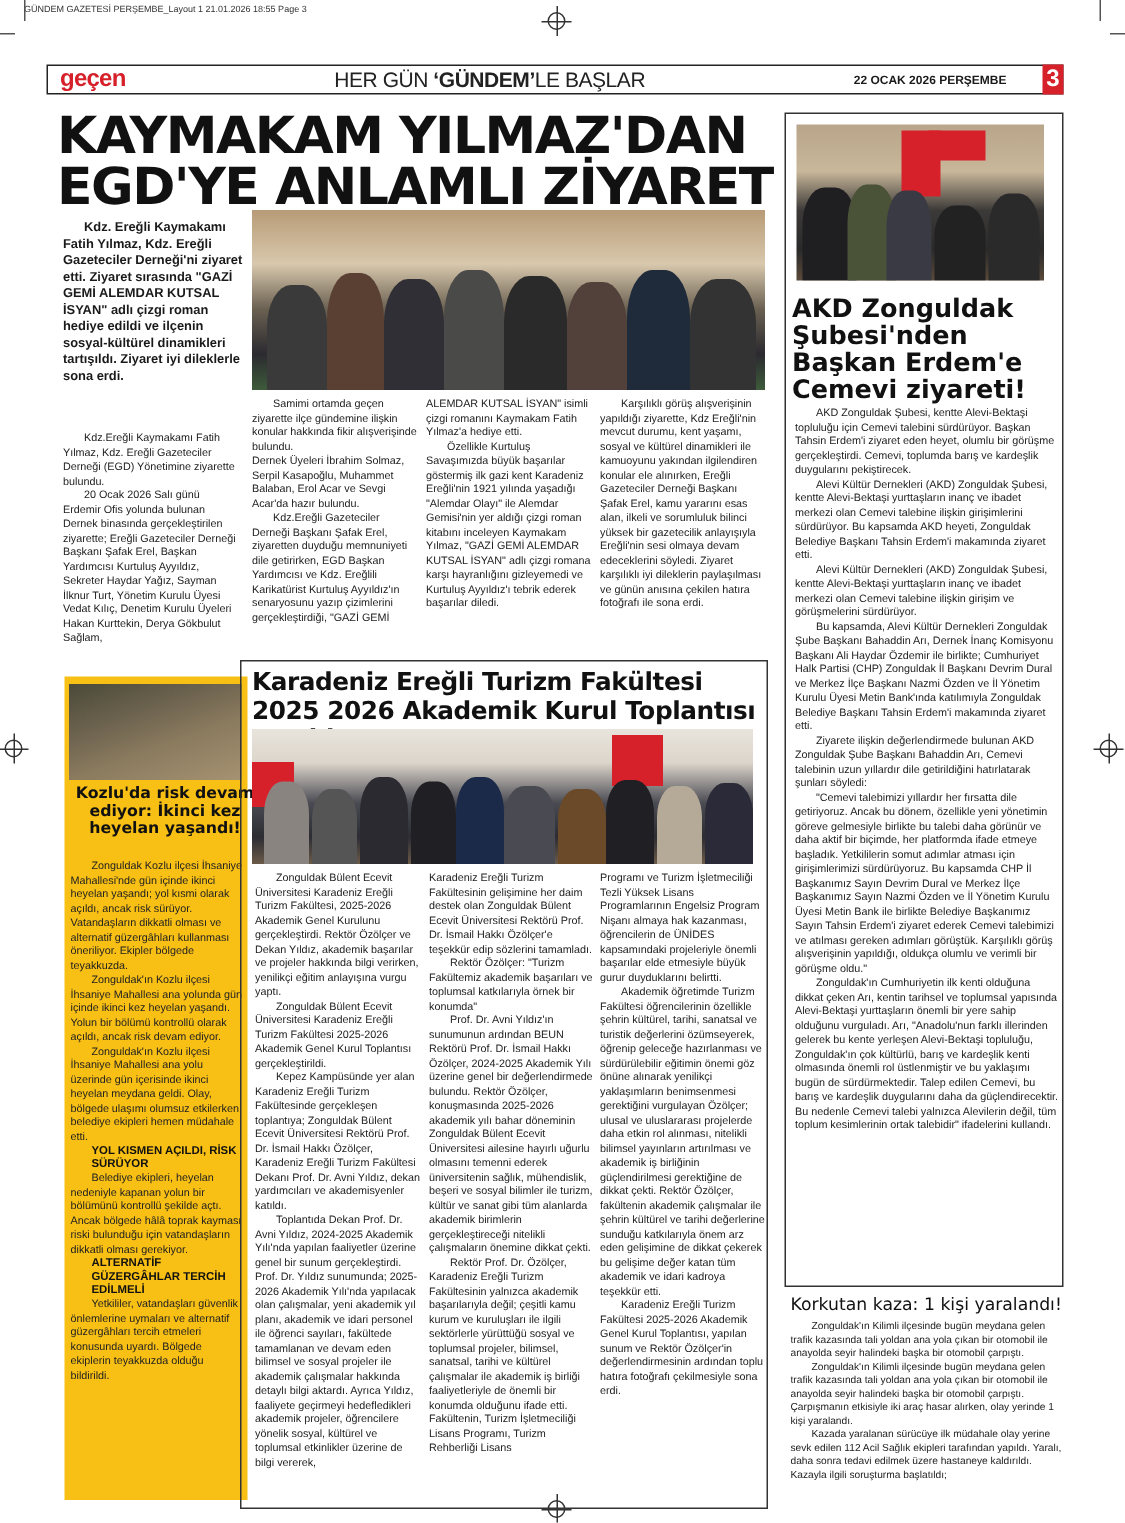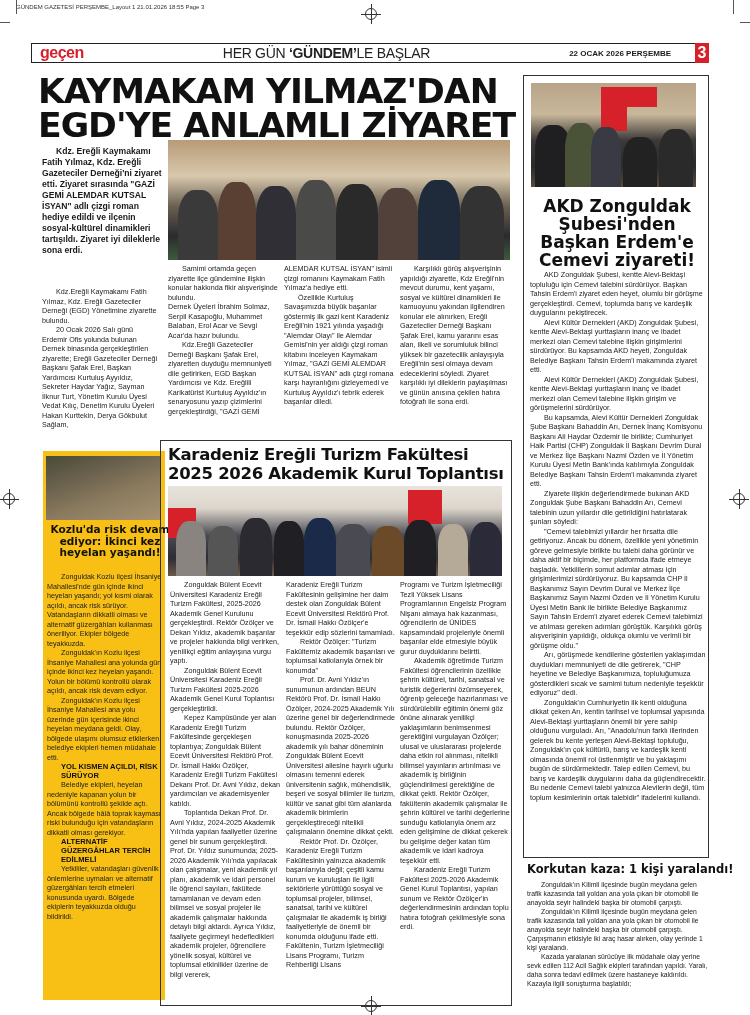--- a/index.html
+++ b/index.html
@@ -21,27 +21,27 @@
   .body p{text-indent:14px}
   .col{position:absolute}
   .photo{position:absolute;overflow:hidden}
   .ph-visit{left:168px;top:140px;width:342px;height:120px;background:linear-gradient(180deg,#b89b77 0%,#d8c8ad 30%,#6b6152 55%,#2b2a30 80%,#3d5b3a 100%)}
   .ph-academic{left:168px;top:486px;width:334px;height:90px;background:linear-gradient(180deg,#e8e4dc 0%,#dcd5cb 25%,#4a4a52 55%,#2c2c33 80%,#6b5a48 100%)}
   .ph-akd{left:531px;top:83px;width:165px;height:104px;background:linear-gradient(180deg,#b8a58a 0%,#c9b79a 30%,#3c3a38 55%,#2a2a2a 80%,#5a4a3a 100%)}
   .ph-slide{left:46px;top:456px;width:115px;height:64px;background:linear-gradient(160deg,#4a4a38 0%,#6e6450 35%,#8a7a5e 60%,#a59272 100%)}
   .person{position:absolute;bottom:0;border-radius:40% 40% 0 0}
   .flag{position:absolute;background:#d6202a}
   .akd-box{position:absolute;left:523px;top:75px;width:186px;height:783px;border:1px solid #333}
-  .akd-title{position:absolute;left:528px;top:197px;width:178px;font-family:"DejaVu Sans",sans-serif;font-weight:900;font-size:17px;line-height:18px;text-align:center;color:#111}
+  .akd-title{position:absolute;left:528px;top:197px;width:178px;font-family:"DejaVu Sans",sans-serif;font-weight:900;font-size:17px;line-height:18px;text-align:left;color:#111}
   .yellow{position:absolute;left:43px;top:451px;width:122px;height:549px;background:#f8bf15}
   .ytitle{position:absolute;left:44px;top:524px;width:132px;font-family:"DejaVu Sans",sans-serif;font-weight:900;font-size:10.5px;line-height:11.5px;text-align:center;color:#111}
   .sub{font-weight:bold;font-size:7.6px;line-height:9px;padding-left:14px;color:#111}
   .acad-box{position:absolute;left:160px;top:440px;width:352px;height:566px;border:1px solid #333}
   .acad-title{position:absolute;left:168px;top:445px;width:340px;font-family:"DejaVu Sans",sans-serif;font-weight:900;font-size:16.5px;line-height:19px;color:#111;letter-spacing:-0.3px}
-  .kaza-title{position:absolute;left:527px;top:862px;width:182px;font-family:"DejaVu Sans",sans-serif;font-weight:700;font-size:11.5px;color:#111;white-space:nowrap}
+  .kaza-title{position:absolute;left:527px;top:862px;width:182px;font-family:"DejaVu Sans",sans-serif;font-weight:400;font-size:11.5px;color:#111;white-space:nowrap}
 </style>
 </head>
 <body>
 
 <div class="slug">GÜNDEM GAZETESİ PERŞEMBE_Layout 1  21.01.2026  18:55  Page 3</div>
 <div class="regmark" style="left:365px;top:8px"></div>
 <div class="regmark" style="left:3px;top:493px"></div>
 <div class="regmark" style="left:733px;top:493px"></div>
 <div class="regmark" style="left:365px;top:1000px"></div>
 <div class="crop" style="left:0;top:22px;width:10px;height:1px"></div>
@@ -149,21 +149,20 @@
   <div class="person" style="left:128px;width:34px;height:58px;background:#2a2a2a"></div>
 </div>
 <div class="akd-title">AKD Zonguldak Şubesi'nden Başkan Erdem'e Cemevi ziyareti!</div>
 <div class="col body" style="left:530px;top:270px;width:176px">
   <p>AKD Zonguldak Şubesi, kentte Alevi-Bektaşi topluluğu için Cemevi talebini sürdürüyor. Başkan Tahsin Erdem'i ziyaret eden heyet, olumlu bir görüşme gerçekleştirdi. Cemevi, toplumda barış ve kardeşlik duygularını pekiştirecek.</p>
   <p>Alevi Kültür Dernekleri (AKD) Zonguldak Şubesi, kentte Alevi-Bektaşi yurttaşların inanç ve ibadet merkezi olan Cemevi talebine ilişkin girişimlerini sürdürüyor. Bu kapsamda AKD heyeti, Zonguldak Belediye Başkanı Tahsin Erdem'i makamında ziyaret etti.</p>
   <p>Alevi Kültür Dernekleri (AKD) Zonguldak Şubesi, kentte Alevi-Bektaşi yurttaşların inanç ve ibadet merkezi olan Cemevi talebine ilişkin girişim ve görüşmelerini sürdürüyor.</p>
   <p>Bu kapsamda, Alevi Kültür Dernekleri Zonguldak Şube Başkanı Bahaddin Arı, Dernek İnanç Komisyonu Başkanı Ali Haydar Özdemir ile birlikte; Cumhuriyet Halk Partisi (CHP) Zonguldak İl Başkanı Devrim Dural ve Merkez İlçe Başkanı Nazmi Özden ve İl Yönetim Kurulu Üyesi Metin Bank'ında katılımıyla Zonguldak Belediye Başkanı Tahsin Erdem'i makamında ziyaret etti.</p>
   <p>Ziyarete ilişkin değerlendirmede bulunan AKD Zonguldak Şube Başkanı Bahaddin Arı, Cemevi talebinin uzun yıllardır dile getirildiğini hatırlatarak şunları söyledi:</p>
   <p>"Cemevi talebimizi yıllardır her fırsatta dile getiriyoruz. Ancak bu dönem, özellikle yeni yönetimin göreve gelmesiyle birlikte bu talebi daha görünür ve daha aktif bir biçimde, her platformda ifade etmeye başladık. Yetkililerin somut adımlar atması için girişimlerimizi sürdürüyoruz. Bu kapsamda CHP İl Başkanımız Sayın Devrim Dural ve Merkez İlçe Başkanımız Sayın Nazmi Özden ve İl Yönetim Kurulu Üyesi Metin Bank ile birlikte Belediye Başkanımız Sayın Tahsin Erdem'i ziyaret ederek Cemevi talebimizi ve atılması gereken adımları görüştük. Karşılıklı görüş alışverişinin yapıldığı, oldukça olumlu ve verimli bir görüşme oldu."</p>
-  <p>Arı, görüşmede kendilerine gösterilen yaklaşımdan duydukları memnuniyeti de dile getirerek, "CHP heyetine ve Belediye Başkanımıza, topluluğumuza gösterdikleri sıcak ve samimi tutum nedeniyle teşekkür ediyoruz" dedi.</p>
   <p>Zonguldak'ın Cumhuriyetin ilk kenti olduğuna dikkat çeken Arı, kentin tarihsel ve toplumsal yapısında Alevi-Bektaşi yurttaşların önemli bir yere sahip olduğunu vurguladı. Arı, "Anadolu'nun farklı illerinden gelerek bu kente yerleşen Alevi-Bektaşi topluluğu, Zonguldak'ın çok kültürlü, barış ve kardeşlik kenti olmasında önemli rol üstlenmiştir ve bu yaklaşımı bugün de sürdürmektedir. Talep edilen Cemevi, bu barış ve kardeşlik duygularını daha da güçlendirecektir. Bu nedenle Cemevi talebi yalnızca Alevilerin değil, tüm toplum kesimlerinin ortak talebidir" ifadelerini kullandı.</p>
 </div>
 
 <div class="kaza-title">Korkutan kaza: 1 kişi yaralandı!</div>
 <div class="col body" style="left:527px;top:880px;width:182px;font-size:6.8px;line-height:9px">
   <p>Zonguldak'ın Kilimli ilçesinde bugün meydana gelen trafik kazasında tali yoldan ana yola çıkan bir otomobil ile anayolda seyir halindeki başka bir otomobil çarpıştı.</p>
   <p>Zonguldak'ın Kilimli ilçesinde bugün meydana gelen trafik kazasında tali yoldan ana yola çıkan bir otomobil ile anayolda seyir halindeki başka bir otomobil çarpıştı. Çarpışmanın etkisiyle iki araç hasar alırken, olay yerinde 1 kişi yaralandı.</p>
   <p>Kazada yaralanan sürücüye ilk müdahale olay yerine sevk edilen 112 Acil Sağlık ekipleri tarafından yapıldı. Yaralı, daha sonra tedavi edilmek üzere hastaneye kaldırıldı. Kazayla ilgili soruşturma başlatıldı;</p>
 </div>
 

